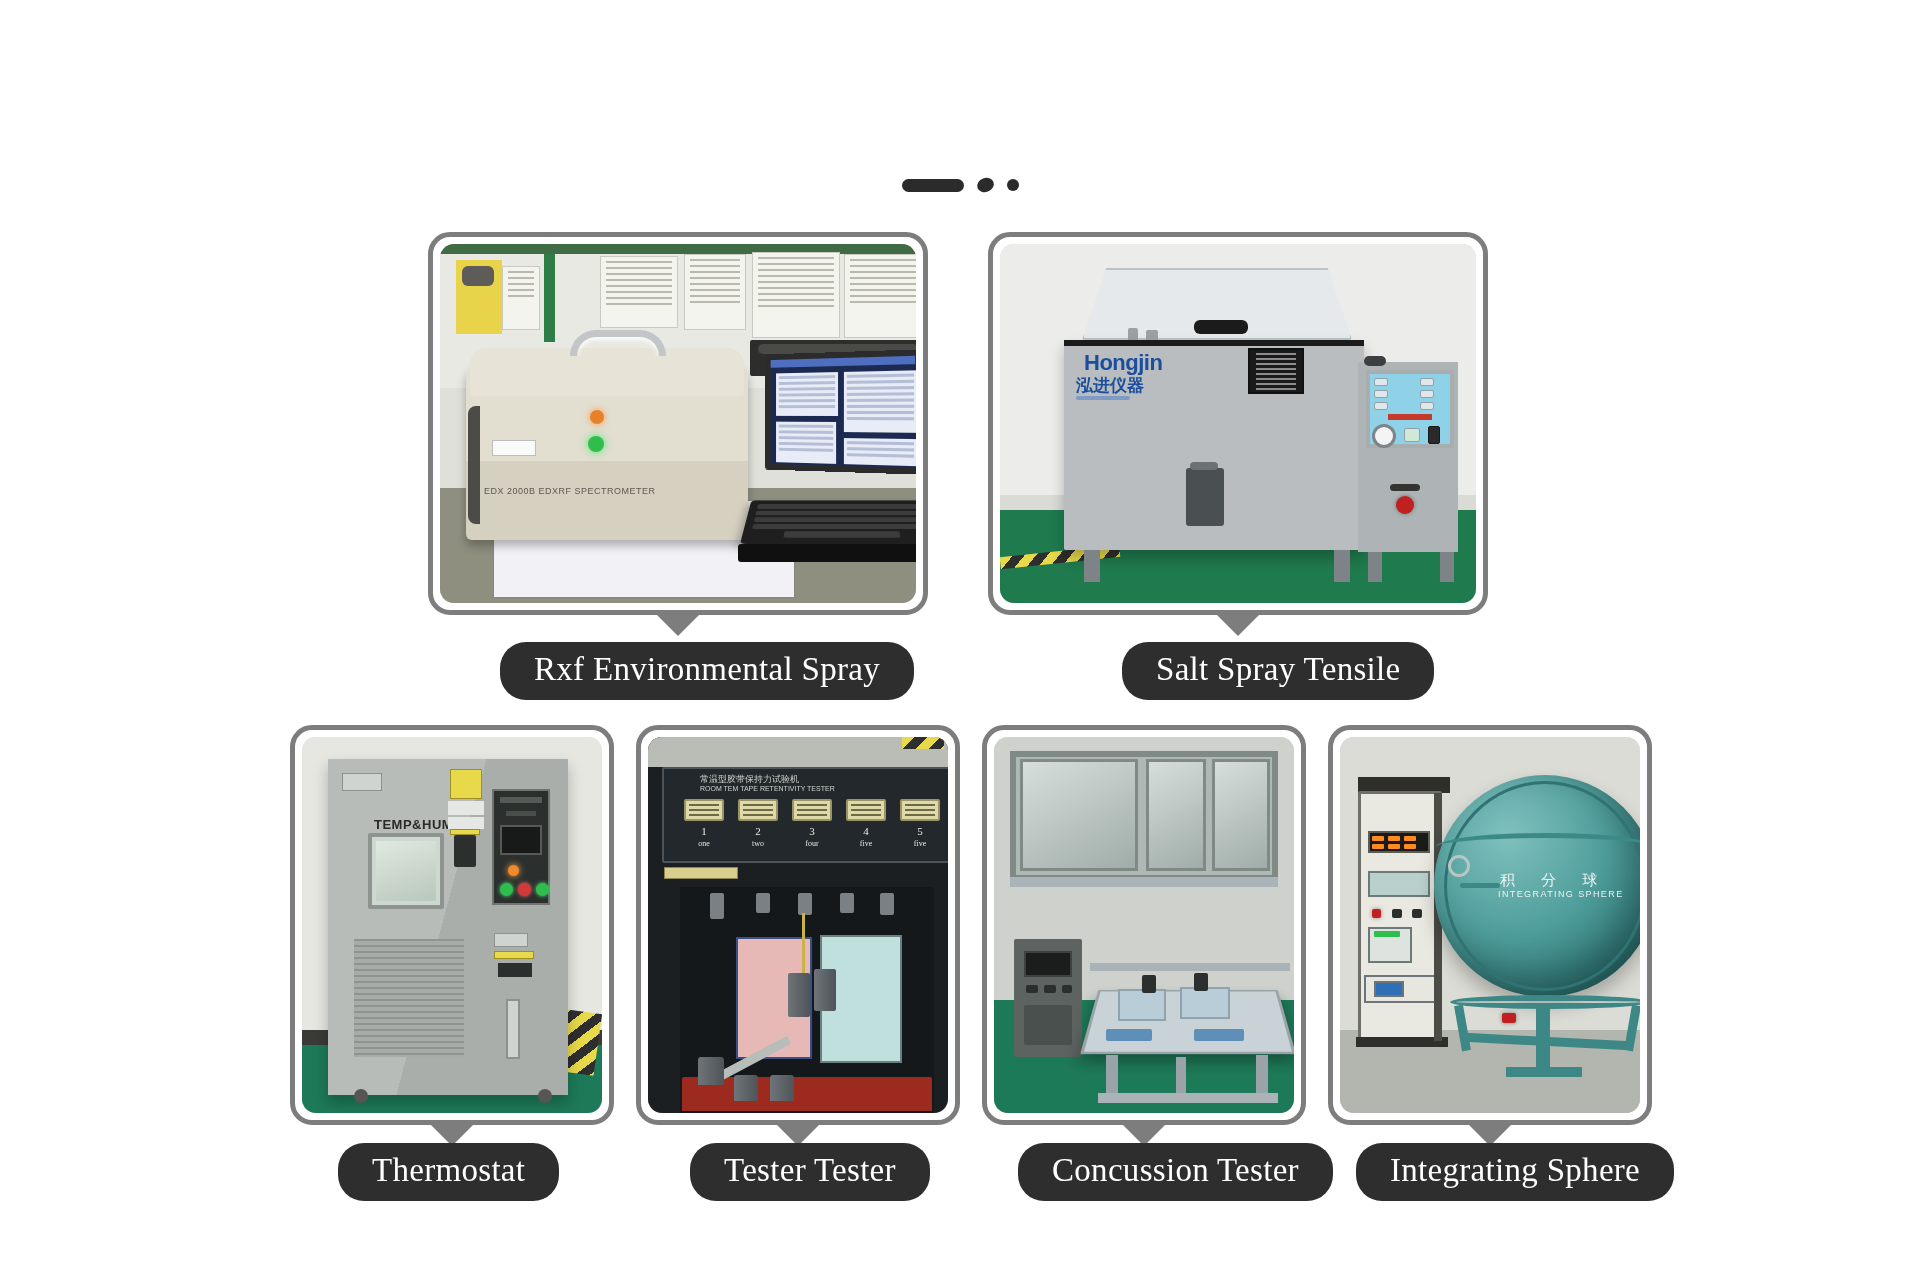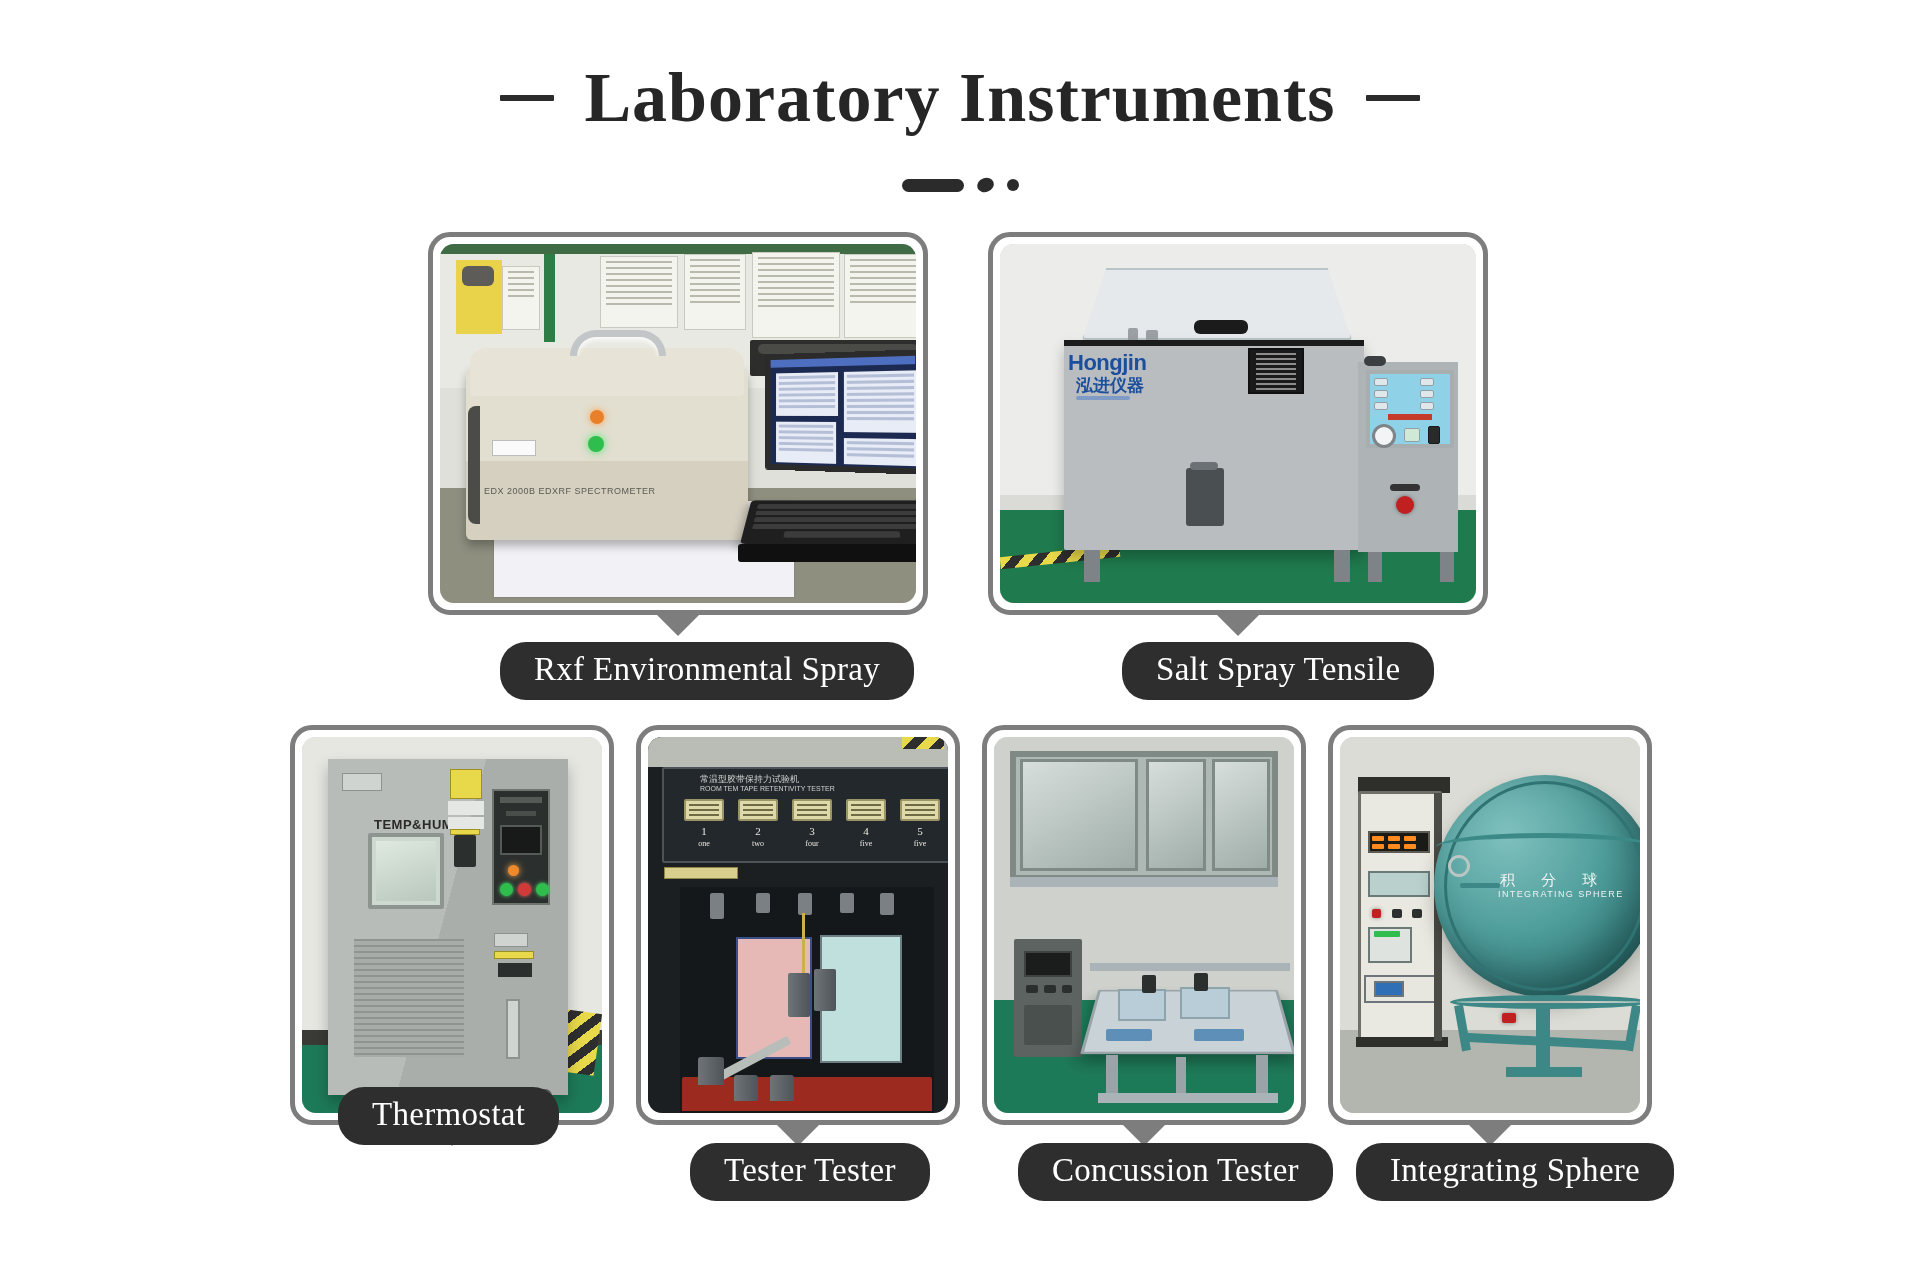--- a/index.html
+++ b/index.html
@@ -210,25 +210,20 @@
   .p6-txt-en { position:absolute; color:#eef2f1; font-size:9px; letter-spacing:1.4px;
     font-family:"Liberation Sans", sans-serif; }
   .p6-frame { position:absolute; background:#3d8886; }
   .p6-handle { position:absolute; border:3px solid #b9c6c4; border-radius:50%; background:transparent; }
 </style>
 </head>
 <body>
 
 <div id="page">
 
-  <div class="title-wrap">
-    <span class="title-dash"></span>
-    <span class="page-title">Laboratory Instruments</span>
-    <span class="title-dash"></span>
-  </div>
 
   <div class="deco">
     <span class="deco-bar"></span>
     <span class="deco-dot-lg"></span>
     <span class="deco-dot-sm"></span>
   </div>
 
   <div class="card" style="left:428px; top:232px; width:500px; height:383px;">
     <div class="photo">
       <div class="p1-wall"></div>
@@ -354,21 +349,21 @@
       <div class="p2-skirt"></div>
       <div class="p2-yellow" style="left:0;bottom:40px;width:120px;height:12px;transform:rotate(-6deg);"></div>
 
       <div class="p2-lid" style="left:82px;top:24px;width:270px;height:72px;"></div>
       <div class="p1-dark" style="left:194px;top:76px;width:54px;height:14px;background:#1b1b1b;"></div>
       <div class="p1-dark" style="left:128px;top:84px;width:10px;height:14px;background:#9aa0a3;border-radius:2px;"></div>
       <div class="p1-dark" style="left:146px;top:86px;width:12px;height:12px;background:#9aa0a3;border-radius:2px;"></div>
 
       <div class="p2-cab" style="left:64px;top:96px;width:300px;height:210px;"></div>
       <div class="p1-dark" style="left:64px;top:96px;width:300px;height:6px;background:#1b1b1b;border-radius:0;"></div>
-      <div class="p2-logo" style="left:68px;top:106px;">Hongjin</div>
+      <div class="p2-logo" style="left:84px;top:106px;">Hongjin</div>
       <div class="p2-logo2" style="left:76px;top:130px;">泓进仪器</div>
       <div class="p1-dark" style="left:76px;top:152px;width:54px;height:4px;background:#7f9ac4;"></div>
       <div class="p2-plate" style="left:248px;top:104px;width:56px;height:46px;">
           <i></i>
           <i></i>
           <i></i>
           <i></i>
           <i></i>
           <i></i>
           <i></i>
@@ -435,21 +430,21 @@
       <div class="p3-lbl" style="left:192px;top:196px;width:34px;height:14px;background:#cfd4d0;border:1px solid #8d928e;"></div>
       <div class="p3-yellowlbl" style="left:192px;top:214px;width:40px;height:8px;"></div>
       <div class="p3-dark" style="left:196px;top:226px;width:34px;height:14px;background:#2b2f2e;"></div>
       <div class="p3-tube" style="left:204px;top:262px;width:14px;height:60px;"></div>
 
       <div class="p3-wheel" style="left:52px;top:352px;"></div>
       <div class="p3-wheel" style="left:236px;top:352px;"></div>
     </div>
     <span class="pointer"></span>
   </div>
-  <div class="label" style="left:338px; top:1087px;text-align:center;">Thermostat</div>
+  <div class="label" style="left:338px; top:1143px;text-align:center;">Thermostat</div>
 
   <div class="card" style="left:636px; top:725px; width:324px; height:400px;">
     <div class="photo">
       <div class="p4-bg"></div>
       <div class="p4-top"></div>
       <div class="p2-yellow" style="right:4px;top:0;width:42px;height:12px;"></div>
 
       <div class="p4-head" style="left:14px;top:30px;width:290px;height:96px;"></div>
       <div class="p4-title" style="left:52px;top:36px;">常温型胶带保持力试验机</div>
       <div class="p4-title" style="left:52px;top:48px;font-size:7px;">ROOM TEM TAPE RETENTIVITY TESTER</div>

